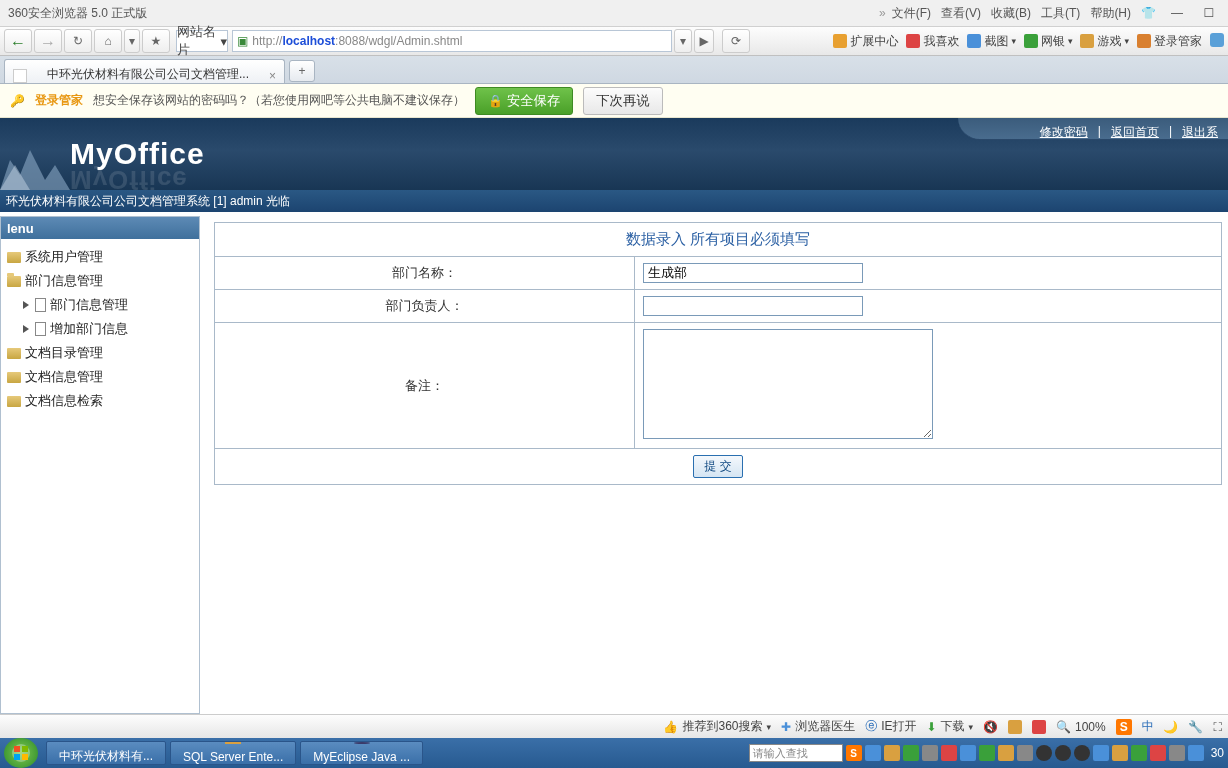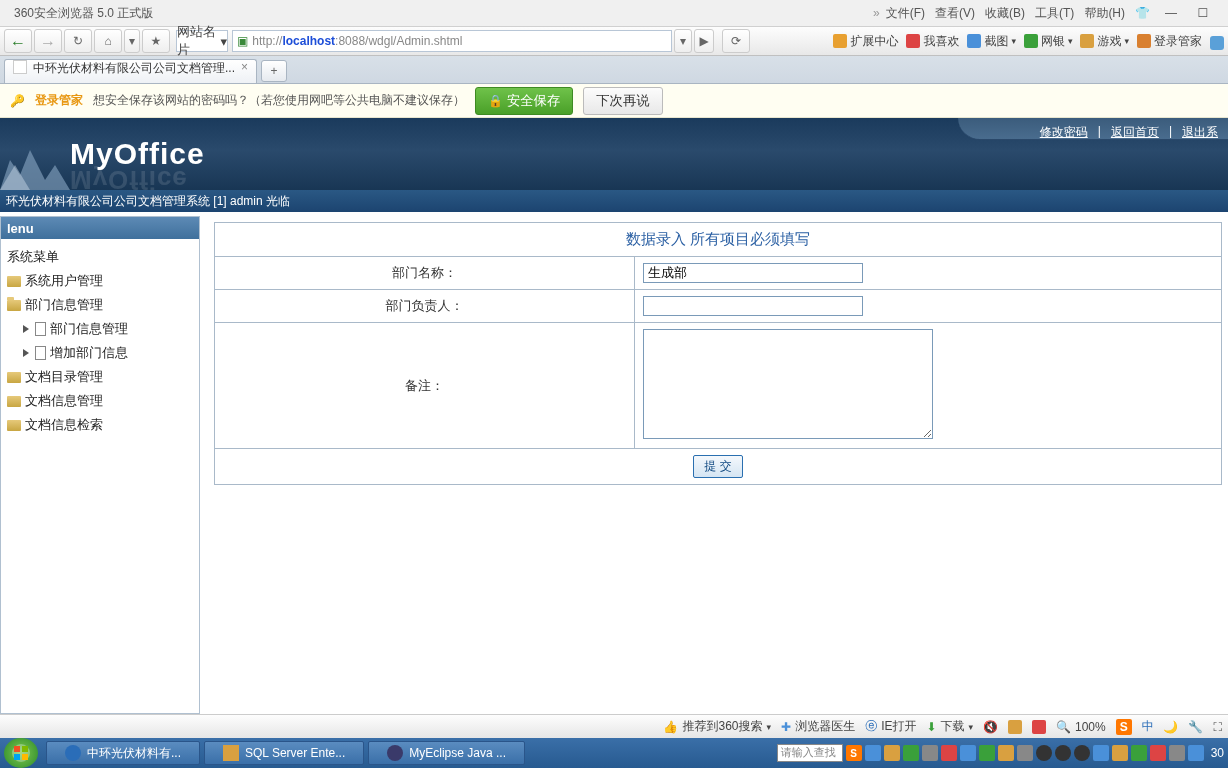--- a/index.html
+++ b/index.html
@@ -1,36 +1,36 @@
 <!DOCTYPE html>
 <html><head>
 <meta charset="utf-8">
 <style>
 * { margin: 0; padding: 0; box-sizing: border-box; font-family: "Microsoft YaHei", Arial, sans-serif; }
 body { width: 1228px; height: 768px; overflow: hidden; background: #fff; font-size: 12px; }
 
 
-.browser-top { height: 26px; background: #f0f0f0; display: flex; align-items: center; padding: 0 14px; color: #555; }
+.browser-top { height: 26px; background: #f0f0f0; display: flex; align-items: center; padding: 0 8px; color: #555; }
 .browser-top .title { flex: 1; font-size: 12px; }
 .browser-top .menus { display: flex; gap: 10px; align-items: center; }
 .browser-top .menus span { cursor: default; }
 
 .nav-toolbar { height: 30px; background: linear-gradient(#fdfdfd,#e8e8e8); border-top: 1px solid #d0d0d0; border-bottom: 1px solid #c0c0c0; display: flex; align-items: center; padding: 0 4px; gap: 2px; }
 .nav-btn { width: 28px; height: 24px; border: 1px solid #ccc; border-radius: 3px; background: linear-gradient(#fff,#eee); display: flex; align-items: center; justify-content: center; color: #666; }
 .nav-btn.back { color: #2a7e2a; font-size: 16px; }
 .nav-btn.fwd { color: #aaa; font-size: 16px; }
 .addr-label { width: 52px; height: 22px; border: 1px solid #b8c6d6; background: #fff; font-size: 13px; display: flex; align-items: center; justify-content: center; color: #444; margin-left: 4px;}
 .addr-bar { flex: 0 0 440px; height: 22px; border: 1px solid #b8c6d6; background: #fff; display: flex; align-items: center; padding: 0 4px; color: #888; font-size: 12px; margin-left: 2px;}
 .addr-bar .host { color: #1d4ed8; font-weight: bold; }
-.tb-right { display: flex; align-items: flex-end; gap: 8px; margin-left: auto; }
+.tb-right { display: flex; align-items: flex-start; gap: 8px; margin-left: auto; }
 .tb-item { display: flex; align-items: center; gap: 3px; color: #444; font-size: 12px; }
 .sq { width: 14px; height: 14px; border-radius: 2px; display: inline-block; }
 
 .tab-strip { height: 28px; background: linear-gradient(#d8e0e8,#cfd8e2); border-bottom: 1px solid #a9b5c2; display: flex; align-items: flex-end; padding-left: 4px; gap: 4px; }
-.tab { height: 24px; background: linear-gradient(#fff,#eef1f5); border: 1px solid #a9b5c2; border-bottom: none; border-radius: 3px 3px 0 0; padding: 0 8px; display: flex; align-items: flex-start; gap: 6px; font-size: 12px; color: #333; }
+.tab { height: 24px; background: linear-gradient(#fff,#eef1f5); border: 1px solid #a9b5c2; border-bottom: none; border-radius: 3px 3px 0 0; padding: 0 8px; display: flex; align-items: flex-end; gap: 20px; font-size: 12px; color: #333; }
 .tab .close-x { color: #888; font-size: 12px; }
 .tab-add { width: 26px; height: 22px; background: linear-gradient(#fff,#e6eaef); border: 1px solid #a9b5c2; border-radius: 3px; display: flex; align-items: center; justify-content: center; color: #666; margin-bottom: 1px; }
 
 .save-bar { height: 34px; background: #fffef2; border-bottom: 1px solid #e8e6cf; display: flex; align-items: center; padding: 0 10px; gap: 10px; color: #555; font-size: 12px; }
 .save-bar .lead { color: #e89712; font-weight: bold; }
 .btn-green { background: linear-gradient(#6fc24a,#4aa028); color: #fff; border: 1px solid #3e8a22; border-radius: 3px; padding: 4px 12px; display: flex; align-items: center; gap: 4px; }
 .btn-green .lock { font-size: 12px; }
 .btn-gray { background: linear-gradient(#fcfcfc,#e8e8e8); border: 1px solid #bbb; border-radius: 3px; padding: 4px 12px; color: #333; }
 
 
@@ -64,24 +64,24 @@
 .form-table .lbl { width: 420px; text-align: center; color: #333; }
 .form-table input[type=text] { width: 220px; height: 20px; border: 1px solid #7a9ab8; padding: 1px 4px; font-size: 13px; }
 .form-table textarea { width: 290px; height: 110px; border: 1px solid #7a9ab8; resize: both; font-size: 13px; }
 .submit-row { text-align: center; padding: 8px; }
 .submit-btn { border: 1px solid #2a6fb0; background: linear-gradient(#f4f8fc,#d5e5f3); padding: 2px 10px; color: #114a82; border-radius: 2px; font-size: 12px; }
 
 .footer-bar { height: 24px; background: linear-gradient(#fdfdfd,#e6e6e6); border-top: 1px solid #ccc; display: flex; align-items: center; padding: 0 6px; gap: 10px; font-size: 12px; color: #444; justify-content: flex-end; }
 .footer-bar .item { display: flex; align-items: center; gap: 4px; }
 
 .taskbar { height: 30px; background: linear-gradient(#3a6fa8,#275a90); display: flex; align-items: center; padding: 0 4px; gap: 4px; color: #fff; font-size: 12px; }
-.task-btn { height: 24px; background: linear-gradient(#5a8cc0,#3a6fa8); border: 1px solid #2a558a; border-radius: 2px; padding: 0 18px; display: flex; align-items: center; gap: 6px; }
+.task-btn { height: 24px; background: linear-gradient(#5a8cc0,#3a6fa8); border: 1px solid #2a558a; border-radius: 2px; padding: 0 12px; display: flex; align-items: center; gap: 6px; flex-direction: column; }
 .task-start { width: 34px; height: 30px; background: radial-gradient(circle,#7fc850,#2a8a2a); border-radius: 50%; display: flex; align-items: center; justify-content: center; margin-right: 4px; }
 .tray { margin-left: auto; display: flex; align-items: center; gap: 3px; }
-.tray .search { width: 66px; height: 18px; background: #fff; border: 1px solid #888; font-size: 11px; color: #888; padding: 0 3px; display:flex; }
+.tray .search { width: 94px; height: 18px; background: #fff; border: 1px solid #888; font-size: 11px; color: #888; padding: 0 3px; display:flex; align-items:center;}
 .tray-ico { width: 16px; height: 16px; border-radius: 2px; }
 </style>
 </head>
 <body>
 
 <div class="browser-top">
   <span class="title">360安全浏览器 5.0 正式版</span>
   <span style="color:#999;margin-right:6px;">»</span>
   <div class="menus">
     <span>文件(F)</span>
@@ -187,23 +187,20 @@
 </div>
 
 <div class="status-strip">
   <span>环光伏材料有限公司公司文档管理系统 [1] admin 光临</span>
 </div>
 
 <div class="workspace">
   <div class="sidebar">
     <div class="sidebar-head">lenu</div>
     <ul class="menu">
-      <li>
-          <span>系统菜单</span>
-        </li>
       <li>
           <span class="folder-ico"></span>
           <span>系统用户管理</span>
         </li>
       <li>
           <span class="folder-ico open"></span>
           <span>部门信息管理</span>
         </li>
       <li class="sub">
           <span class="arrow-ico"></span>

